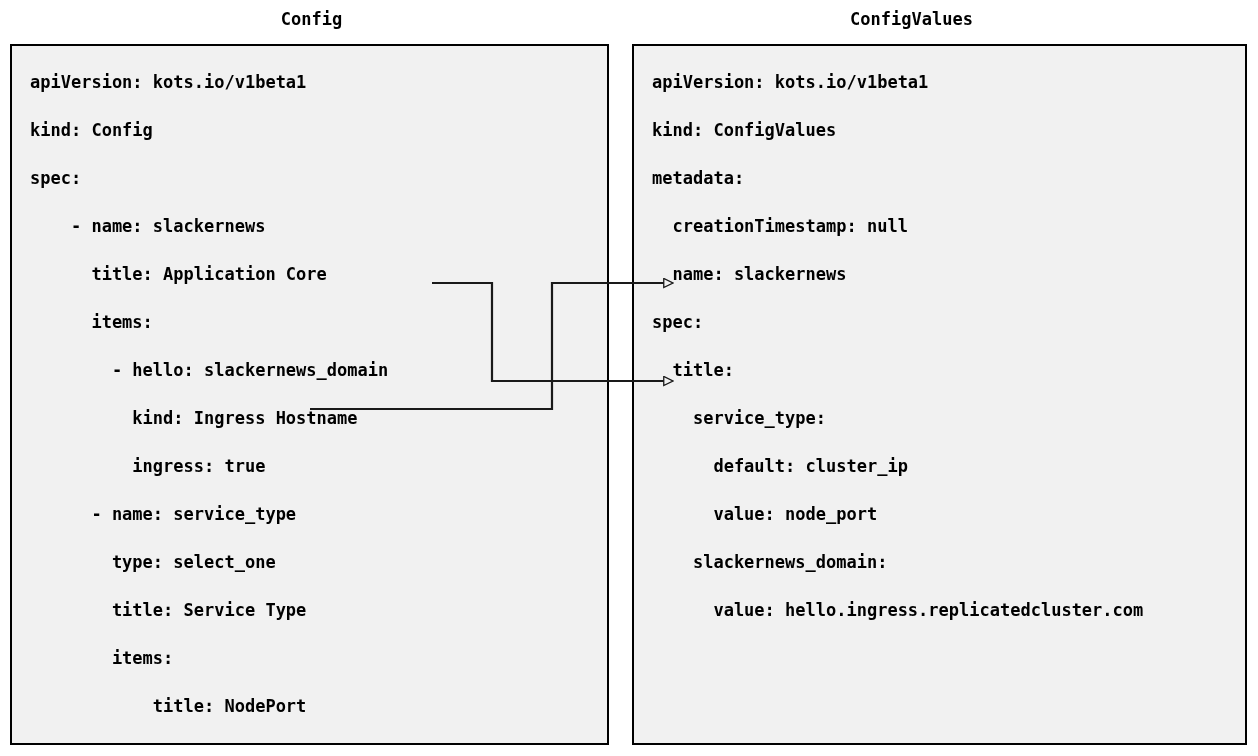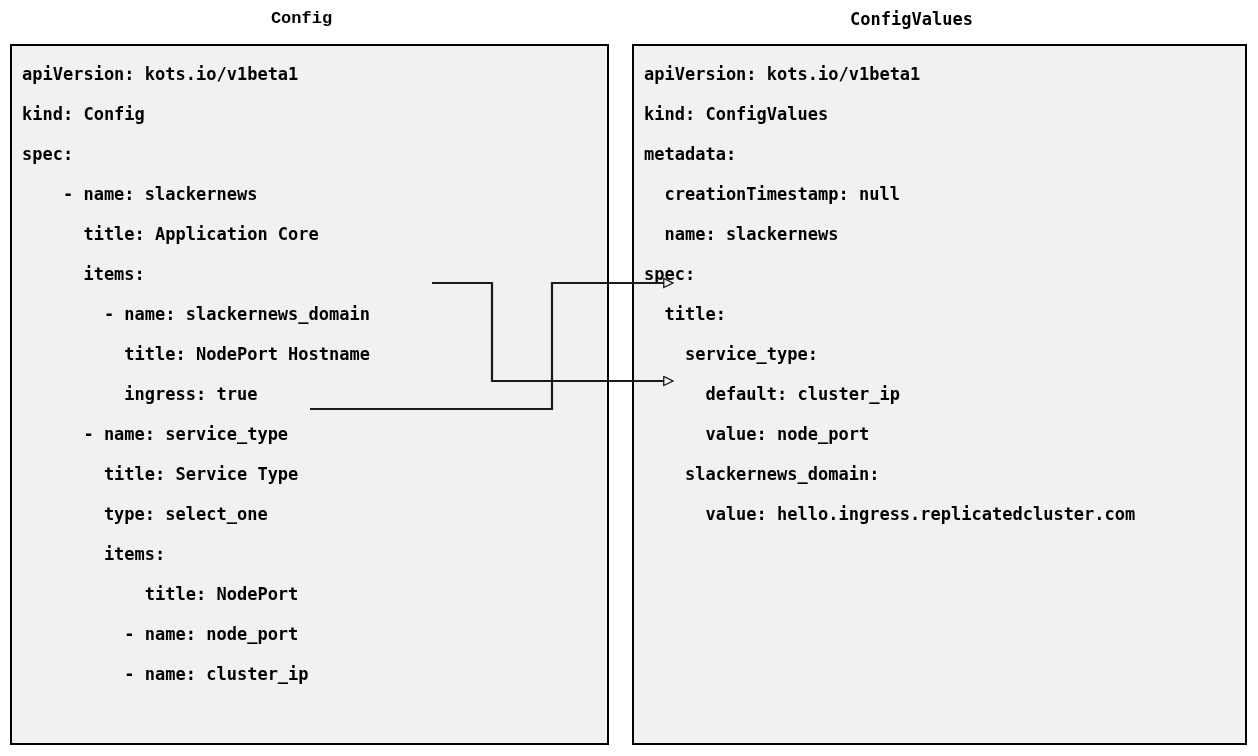--- a/index.html
+++ b/index.html
@@ -28,21 +28,21 @@
     position: absolute;
     top: 8px;
     font-family: "DejaVu Sans Mono", "Liberation Mono", monospace;
     font-weight: bold;
     font-size: 17px;
     line-height: 22px;
     color: #000000;
     text-align: center;
     white-space: pre;
   }
-  #config-title  { left: 2px;  width: 599px; font-family: Liberation Mono, monospace; }
+  #config-title  { left: 12px;  width: 599px; }
   #values-title  { left: 604px; width: 615px; }
 
   
   .panel {
     position: absolute;
     background: #f1f1f1;
     border: 2px solid #000000;
     box-sizing: border-box;
     overflow: hidden;
   }
@@ -68,21 +68,21 @@
   }
   .code-line {
     font-family: "DejaVu Sans Mono", "Liberation Mono", monospace;
     font-weight: bold;
     font-size: 17px;
     line-height: 40px;
     height: 40px;
     color: #000000;
     white-space: pre;
     padding-left: 10px;
-    margin: 0;
+    margin: 8px;
   }
 
   
   #connectors {
     position: absolute;
     left: 0; top: 0;
     width: 1258px;
     height: 756px;
     pointer-events: none;
   }
@@ -97,26 +97,26 @@
   <div class="col-title" id="values-title">ConfigValues</div>
 
   <div class="panel" id="config-panel">
     <div class="code-block" id="config-code">
         <div class="code-line">apiVersion: kots.io/v1beta1</div>
         <div class="code-line">kind: Config</div>
         <div class="code-line">spec:</div>
         <div class="code-line">    - name: slackernews</div>
         <div class="code-line">      title: Application Core</div>
         <div class="code-line">      items:</div>
-        <div class="code-line">        - name: slackernews_domain</div>
-        <div class="code-line">          title: NodePort Hostname</div>
+        <div class="code-line">        - hello: slackernews_domain</div>
+        <div class="code-line">          kind: Ingress Hostname</div>
         <div class="code-line">          ingress: true</div>
         <div class="code-line">      - name: service_type</div>
+        <div class="code-line">        type: select_one</div>
         <div class="code-line">        title: Service Type</div>
-        <div class="code-line">        type: select_one</div>
         <div class="code-line">        items:</div>
         <div class="code-line">            title: NodePort</div>
         <div class="code-line">          - name: node_port</div>
         <div class="code-line">          - name: cluster_ip</div>
       </div>
   </div>
 
   <div class="panel" id="values-panel">
     <div class="code-block" id="values-code">
         <div class="code-line">apiVersion: kots.io/v1beta1</div>

